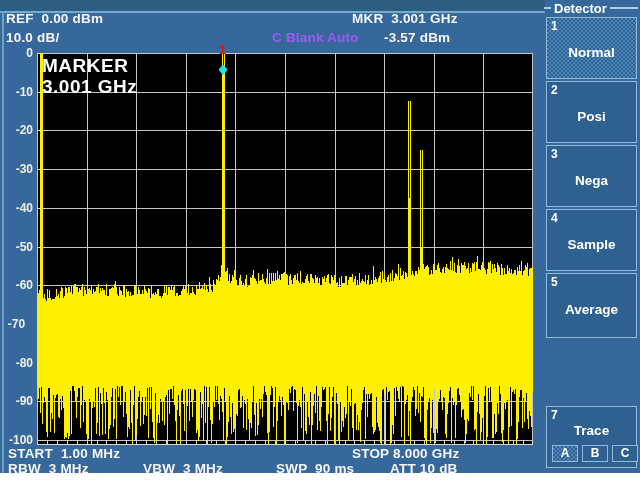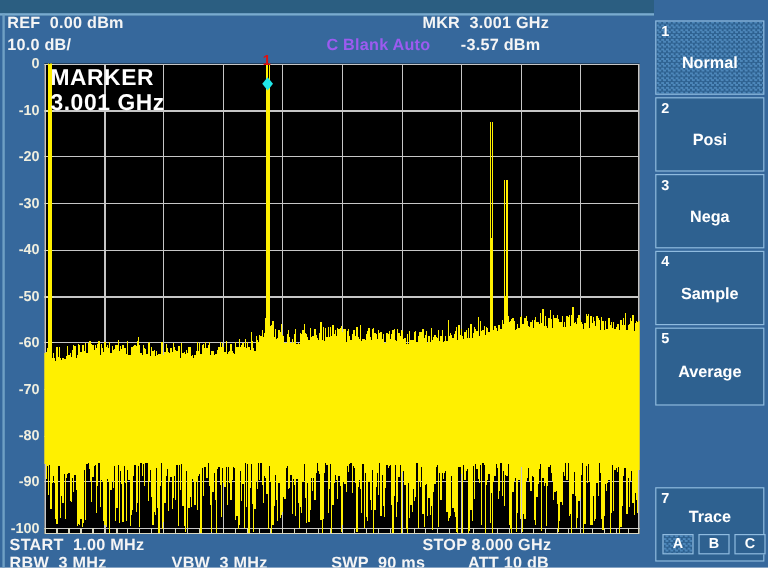--- a/index.html
+++ b/index.html
@@ -68,21 +68,21 @@
   <div class="hdr" style="left:384px;top:30px;">-3.57 dBm</div>
 
   <div class="ylabels" id="ylabels">
       <div class="ylabel" style="top: 46px;">0</div>
       <div class="ylabel" style="top: 84.7px;">-10</div>
       <div class="ylabel" style="top: 123.4px;">-20</div>
       <div class="ylabel" style="top: 162.1px;">-30</div>
       <div class="ylabel" style="top: 200.8px;">-40</div>
       <div class="ylabel" style="top: 239.5px;">-50</div>
       <div class="ylabel" style="top: 278.2px;">-60</div>
-      <div class="ylabel" style="top: 316.9px;">-70</div>
+      <div class="ylabel" style="top: 316.9px; text-align: center;">-70</div>
       <div class="ylabel" style="top: 355.6px;">-80</div>
       <div class="ylabel" style="top: 394.3px;">-90</div>
       <div class="ylabel" style="top: 433px;">-100</div>
     </div>
 
   <div class="plot">
     <svg id="trace-svg" width="496" height="392" viewBox="0 0 496 392">
         <path d="M0.5 0V387M50.5 0V387M99.5 0V387M149.5 0V387M198.5 0V387M248.5 0V387M298.5 0V387M347.5 0V387M397.5 0V387M446.5 0V387M495.5 0V387M0 0.5H496M0 39.5H496M0 77.5H496M0 116.5H496M0 155.5H496M0 194.5H496M0 232.5H496M0 271.5H496M0 310.5H496M0 348.5H496M0 387.5H496" stroke="#C6C6C6" stroke-width="1" fill="none" shape-rendering="crispEdges"></path>
         <path d="M0 0.5H8M0 39.5H8M0 77.5H8M0 116.5H8M0 155.5H8M0 194.5H8M0 232.5H8M0 271.5H8M0 310.5H8M0 348.5H8M0 387.5H8M0.5 387V391M10.5 387V391M20.5 387V391M30.5 387V391M40.5 387V391M50.5 387V391M60.5 387V391M69.5 387V391M79.5 387V391M89.5 387V391M99.5 387V391M109.5 387V391M119.5 387V391M129.5 387V391M139.5 387V391M149.5 387V391M159.5 387V391M169.5 387V391M179.5 387V391M188.5 387V391M198.5 387V391M208.5 387V391M218.5 387V391M228.5 387V391M238.5 387V391M248.5 387V391M258.5 387V391M268.5 387V391M278.5 387V391M288.5 387V391M298.5 387V391M308.5 387V391M317.5 387V391M327.5 387V391M337.5 387V391M347.5 387V391M357.5 387V391M367.5 387V391M377.5 387V391M387.5 387V391M397.5 387V391M407.5 387V391M417.5 387V391M427.5 387V391M436.5 387V391M446.5 387V391M456.5 387V391M466.5 387V391M476.5 387V391M486.5 387V391M495.5 387V391M0 391.5H496" stroke="#D9D8C2" stroke-width="1" fill="none" shape-rendering="crispEdges"></path>
         <path d="M0.5 241.3V333.3M1.5 240.2V345.9M2.5 236.9V335.2M3.5 243.1V359.5M4.5 238.5V334.2M5.5 241.8V371.1M6.5 245.2V349.7M7.5 241.0V344.0M8.5 245.7V349.3M9.5 248.1V379.2M10.5 236.2V384.0M11.5 244.6V335.3M12.5 236.5V335.4M13.5 245.1V378.9M14.5 247.0V360.1M15.5 245.5V365.8M16.5 246.3V342.4M17.5 245.9V379.6M18.5 243.5V345.2M19.5 235.5V341.8M20.5 242.5V340.8M21.5 240.8V364.2M22.5 244.9V365.0M23.5 238.4V345.6M24.5 234.3V357.0M25.5 235.1V342.9M26.5 245.1V355.2M27.5 242.8V385.7M28.5 233.6V383.5M29.5 234.5V384.8M30.5 240.2V379.8M31.5 234.4V385.9M32.5 234.1V382.6M33.5 239.2V338.4M34.5 232.6V380.5M35.5 241.2V333.3M36.5 233.2V332.9M37.5 231.0V337.9M38.5 231.4V347.5M39.5 233.9V365.1M40.5 234.4V344.1M41.5 238.7V335.2M42.5 234.6V334.5M43.5 237.0V374.5M44.5 233.9V351.8M45.5 231.0V333.0M46.5 242.7V369.3M47.5 233.6V347.2M48.5 237.4V348.5M49.5 240.5V380.9M50.5 232.0V384.1M51.5 236.2V385.9M52.5 234.5V346.3M53.5 237.4V348.8M54.5 231.9V391.0M55.5 241.1V355.2M56.5 235.5V348.1M57.5 238.7V353.6M58.5 237.6V335.4M59.5 234.1V381.3M60.5 234.4V370.4M61.5 230.7V334.4M62.5 239.8V382.5M63.5 235.2V339.7M64.5 238.1V350.7M65.5 234.5V382.1M66.5 236.8V335.3M67.5 236.9V349.8M68.5 241.6V381.4M69.5 231.4V338.8M70.5 242.7V346.7M71.5 242.5V385.5M72.5 235.9V376.1M73.5 236.3V372.1M74.5 235.1V343.5M75.5 234.2V334.9M76.5 235.4V373.9M77.5 230.9V366.0M78.5 227.9V335.5M79.5 234.3V386.4M80.5 241.4V332.9M81.5 242.8V343.7M82.5 234.4V333.9M83.5 237.0V351.9M84.5 238.0V333.1M85.5 242.4V332.9M86.5 233.1V364.3M87.5 232.3V347.6M88.5 244.0V338.6M89.5 236.3V360.8M90.5 239.2V384.1M91.5 238.4V373.7M92.5 243.4V376.4M93.5 239.4V336.9M94.5 242.7V370.4M95.5 242.2V391.0M96.5 242.0V352.4M97.5 231.8V333.2M98.5 232.1V387.6M99.5 242.5V382.2M100.5 240.7V366.1M101.5 233.8V343.8M102.5 237.0V338.1M103.5 240.6V372.8M104.5 241.2V347.5M105.5 237.4V344.2M106.5 240.5V370.9M107.5 233.1V361.7M108.5 236.4V343.8M109.5 238.4V363.3M110.5 239.9V334.5M111.5 235.3V385.0M112.5 235.6V334.2M113.5 245.2V355.6M114.5 232.9V333.9M115.5 240.9V368.8M116.5 240.2V385.1M117.5 241.9V390.4M118.5 239.0V339.7M119.5 241.2V386.9M120.5 236.1V370.3M121.5 236.1V361.5M122.5 243.4V369.5M123.5 242.7V346.4M124.5 245.2V347.5M125.5 243.2V368.1M126.5 239.7V348.4M127.5 232.3V372.4M128.5 239.8V343.5M129.5 233.2V341.6M130.5 241.7V391.0M131.5 234.4V337.0M132.5 233.6V360.6M133.5 237.3V336.3M134.5 232.4V336.2M135.5 236.9V345.5M136.5 234.1V333.1M137.5 232.4V352.4M138.5 243.1V367.7M139.5 239.6V390.0M140.5 239.9V356.9M141.5 242.9V341.5M142.5 242.3V363.4M143.5 242.3V391.0M144.5 238.3V337.7M145.5 236.0V336.3M146.5 232.0V350.9M147.5 236.2V377.5M148.5 232.6V336.7M149.5 235.8V349.2M150.5 240.4V352.5M151.5 231.1V336.0M152.5 242.4V368.0M153.5 240.2V336.3M154.5 239.6V349.2M155.5 234.0V363.9M156.5 239.3V346.9M157.5 241.4V336.4M158.5 242.3V336.6M159.5 232.3V380.0M160.5 235.8V376.7M161.5 235.9V387.7M162.5 229.1V384.3M163.5 236.0V339.1M164.5 234.9V364.5M165.5 233.0V350.7M166.5 235.8V387.1M167.5 229.5V332.9M168.5 237.2V369.5M169.5 232.1V333.6M170.5 236.1V390.8M171.5 238.8V353.6M172.5 223.6V333.6M173.5 230.9V367.3M174.5 236.7V390.0M175.5 239.1V370.8M176.5 227.2V347.7M177.5 230.7V354.1M178.5 232.4V332.9M179.5 226.1V347.2M180.5 226.9V332.9M181.5 222.0V351.0M182.5 227.5V366.5M183.5 224.2V343.4M184.5 211.6V345.5M185.5 219.1V358.7M186.5 212.7V387.6M187.5 219.1V335.3M188.5 218.5V348.6M189.5 217.7V391.0M190.5 214.5V384.3M191.5 227.6V369.0M192.5 221.1V342.6M193.5 229.5V363.9M194.5 228.4V381.1M195.5 221.7V349.5M196.5 223.9V378.8M197.5 216.6V375.8M198.5 226.4V373.6M199.5 227.2V361.1M200.5 232.7V363.1M201.5 233.0V336.7M202.5 225.3V335.7M203.5 222.0V354.6M204.5 227.6V353.8M205.5 232.7V342.8M206.5 229.6V375.1M207.5 232.9V346.5M208.5 225.5V351.4M209.5 221.5V376.9M210.5 234.0V345.9M211.5 232.7V365.9M212.5 233.3V387.2M213.5 224.4V369.7M214.5 225.0V374.5M215.5 222.1V348.3M216.5 217.0V333.3M217.5 224.5V362.2M218.5 225.6V382.7M219.5 227.7V349.6M220.5 230.5V381.7M221.5 220.2V371.6M222.5 228.0V345.7M223.5 227.1V356.3M224.5 227.1V345.7M225.5 221.3V363.9M226.5 226.3V341.1M227.5 229.0V332.9M228.5 230.6V339.3M229.5 224.9V341.9M230.5 215.5V380.2M231.5 230.5V391.0M232.5 219.8V379.1M233.5 231.0V341.5M234.5 220.2V332.9M235.5 228.1V334.9M236.5 219.7V374.4M237.5 228.0V354.4M238.5 219.5V333.9M239.5 226.7V391.0M240.5 218.1V367.6M241.5 225.6V349.1M242.5 222.4V343.2M243.5 227.0V347.4M244.5 220.7V362.7M245.5 221.0V343.6M246.5 220.1V351.9M247.5 218.7V390.5M248.5 223.4V384.5M249.5 221.3V348.8M250.5 221.5V350.1M251.5 231.8V357.1M252.5 223.2V335.5M253.5 221.2V340.0M254.5 226.8V333.5M255.5 230.5V332.8M256.5 225.1V358.1M257.5 222.2V335.6M258.5 222.2V336.6M259.5 227.2V349.7M260.5 219.7V390.4M261.5 228.0V352.7M262.5 229.6V346.8M263.5 218.0V354.1M264.5 231.4V374.9M265.5 229.2V333.9M266.5 229.5V386.9M267.5 230.2V341.4M268.5 225.5V378.0M269.5 223.0V380.9M270.5 220.5V348.5M271.5 228.2V364.0M272.5 230.1V371.8M273.5 221.3V339.0M274.5 220.7V391.0M275.5 224.6V372.1M276.5 225.6V352.8M277.5 229.6V341.1M278.5 221.8V359.7M279.5 224.6V333.1M280.5 224.0V377.0M281.5 229.5V342.6M282.5 225.4V368.3M283.5 232.5V378.1M284.5 233.2V353.8M285.5 224.2V334.1M286.5 225.7V336.6M287.5 222.5V335.7M288.5 229.4V334.3M289.5 225.3V368.0M290.5 222.3V391.0M291.5 221.0V360.6M292.5 230.2V334.2M293.5 231.0V377.5M294.5 221.5V365.2M295.5 224.1V344.2M296.5 227.3V334.1M297.5 222.3V391.0M298.5 222.5V340.0M299.5 229.5V339.5M300.5 228.7V351.1M301.5 233.7V387.8M302.5 225.3V390.8M303.5 233.7V349.4M304.5 222.9V378.7M305.5 230.0V368.1M306.5 230.2V374.0M307.5 230.1V354.4M308.5 223.3V364.7M309.5 223.1V361.0M310.5 231.8V332.9M311.5 227.0V386.8M312.5 223.6V347.5M313.5 223.6V352.8M314.5 223.6V336.3M315.5 221.0V375.2M316.5 228.7V386.5M317.5 226.1V351.4M318.5 222.8V350.2M319.5 233.2V377.0M320.5 227.2V362.4M321.5 231.6V376.5M322.5 220.2V368.7M323.5 230.2V388.9M324.5 227.8V357.4M325.5 226.2V350.4M326.5 228.2V336.5M327.5 228.8V334.3M328.5 222.0V386.1M329.5 231.1V341.1M330.5 227.1V363.6M331.5 222.0V340.9M332.5 232.4V346.2M333.5 231.0V341.1M334.5 227.0V339.9M335.5 231.4V373.5M336.5 213.3V380.9M337.5 227.3V378.5M338.5 224.1V377.1M339.5 226.2V343.6M340.5 228.9V370.3M341.5 225.2V373.8M342.5 223.0V378.1M343.5 219.3V390.3M344.5 230.1V391.0M345.5 218.2V336.5M346.5 226.3V336.1M347.5 221.5V341.7M348.5 227.0V391.0M349.5 229.2V334.3M350.5 223.7V346.9M351.5 221.7V339.4M352.5 228.5V337.6M353.5 220.2V391.0M354.5 228.4V389.7M355.5 216.9V372.4M356.5 228.4V381.3M357.5 224.7V335.1M358.5 219.7V362.5M359.5 221.2V333.9M360.5 223.1V338.0M361.5 210.8V346.0M362.5 227.3V349.4M363.5 214.6V334.1M364.5 223.1V384.1M365.5 221.6V332.8M366.5 218.4V334.4M367.5 226.4V390.8M368.5 219.3V350.8M369.5 220.4V346.8M370.5 223.5V342.4M371.5 216.3V383.0M372.5 222.0V357.7M373.5 220.3V391.0M374.5 221.9V348.9M375.5 218.4V343.6M376.5 220.5V333.7M377.5 222.7V337.3M378.5 217.7V362.9M379.5 218.2V356.3M380.5 220.9V332.8M381.5 213.7V360.1M382.5 217.1V339.8M383.5 216.5V368.6M384.5 220.8V342.7M385.5 220.1V343.6M386.5 210.7V333.6M387.5 215.6V384.5M388.5 214.4V388.0M389.5 213.1V391.0M390.5 211.6V357.1M391.5 214.2V347.5M392.5 221.8V345.4M393.5 221.2V390.1M394.5 216.9V374.7M395.5 220.6V347.2M396.5 211.2V379.7M397.5 210.5V335.8M398.5 217.1V390.0M399.5 217.4V375.7M400.5 211.8V379.5M401.5 210.4V347.9M402.5 214.7V345.5M403.5 218.8V337.0M404.5 219.6V348.3M405.5 215.7V356.5M406.5 213.7V343.9M407.5 220.1V344.6M408.5 213.5V380.5M409.5 210.8V384.7M410.5 215.2V360.9M411.5 215.7V350.4M412.5 217.4V337.9M413.5 207.7V334.0M414.5 216.5V389.9M415.5 204.1V345.0M416.5 218.3V352.0M417.5 210.1V349.4M418.5 218.8V385.1M419.5 220.2V352.4M420.5 212.0V336.3M421.5 205.6V334.8M422.5 212.8V341.5M423.5 220.2V347.6M424.5 209.9V364.0M425.5 212.3V356.6M426.5 212.4V355.8M427.5 209.3V366.7M428.5 212.8V390.1M429.5 215.7V381.4M430.5 215.2V365.7M431.5 210.3V367.6M432.5 219.8V340.0M433.5 215.0V344.0M434.5 219.3V333.1M435.5 210.2V347.1M436.5 211.2V332.8M437.5 209.3V377.4M438.5 218.3V375.5M439.5 209.3V391.0M440.5 202.6V358.9M441.5 216.2V340.7M442.5 215.6V360.6M443.5 217.1V386.7M444.5 212.0V379.0M445.5 209.1V364.9M446.5 213.7V361.9M447.5 215.2V343.0M448.5 217.2V333.2M449.5 221.0V391.0M450.5 216.4V383.7M451.5 209.0V335.0M452.5 210.1V349.3M453.5 208.3V333.9M454.5 220.3V349.0M455.5 210.7V384.9M456.5 215.9V384.6M457.5 211.0V360.6M458.5 214.8V381.3M459.5 218.8V379.3M460.5 210.4V349.9M461.5 211.7V360.7M462.5 214.0V332.8M463.5 221.8V341.4M464.5 210.9V379.9M465.5 214.7V388.7M466.5 221.7V377.1M467.5 214.9V350.3M468.5 221.1V356.1M469.5 221.3V349.4M470.5 211.6V346.6M471.5 218.1V391.0M472.5 215.1V374.1M473.5 220.1V334.4M474.5 215.6V372.9M475.5 221.0V338.9M476.5 219.6V337.4M477.5 216.8V340.7M478.5 217.2V336.3M479.5 221.9V391.0M480.5 213.6V386.3M481.5 218.2V369.0M482.5 211.6V344.0M483.5 217.6V336.9M484.5 208.1V337.0M485.5 221.8V375.0M486.5 218.1V345.3M487.5 217.1V369.2M488.5 212.3V348.0M489.5 214.3V339.8M490.5 209.6V366.2M491.5 222.5V376.1M492.5 216.4V357.8M493.5 214.6V363.4M494.5 215.0V374.4M495.5 214.2V338.5M4.5 0.0V301.86M3.5 -96.8V270.90000000000003M5.5 -96.8V270.90000000000003M186.5 13.8V301.86M185.5 -82.9V270.90000000000003M187.5 -82.9V270.90000000000003M372.5 145.1V301.86M371.5 48.4V270.90000000000003M373.5 48.4V270.90000000000003M384.5 193.5V301.86M383.5 96.8V270.90000000000003M385.5 96.8V270.90000000000003" stroke="#FFF000" stroke-width="1" fill="none" shape-rendering="crispEdges"></path>
@@ -96,20 +96,23 @@
   <div class="marker-num">1</div>
 
   <div class="ftr" style="left:8px;top:446px;">START  1.00 MHz</div>
   <div class="ftr" style="left:352px;top:446px;">STOP 8.000 GHz</div>
   <div class="ftr" style="left:8px;top:461px;">RBW  3 MHz</div>
   <div class="ftr" style="left:143px;top:461px;">VBW  3 MHz</div>
   <div class="ftr" style="left:276px;top:461px;">SWP  90 ms</div>
   <div class="ftr" style="left:390px;top:461px;">ATT 10 dB</div>
 
   <div class="sidebar">
+    <div class="sidebar-title">
+      <span>Detector</span>
+    </div>
     <div class="skey selected" style="top:17px;height:62px;">
       <span class="num">1</span>
       <span class="lbl">Normal</span>
     </div>
     <div class="skey" style="top:81px;height:62px;">
       <span class="num">2</span>
       <span class="lbl">Posi</span>
     </div>
     <div class="skey" style="top:145px;height:62px;">
       <span class="num">3</span>

